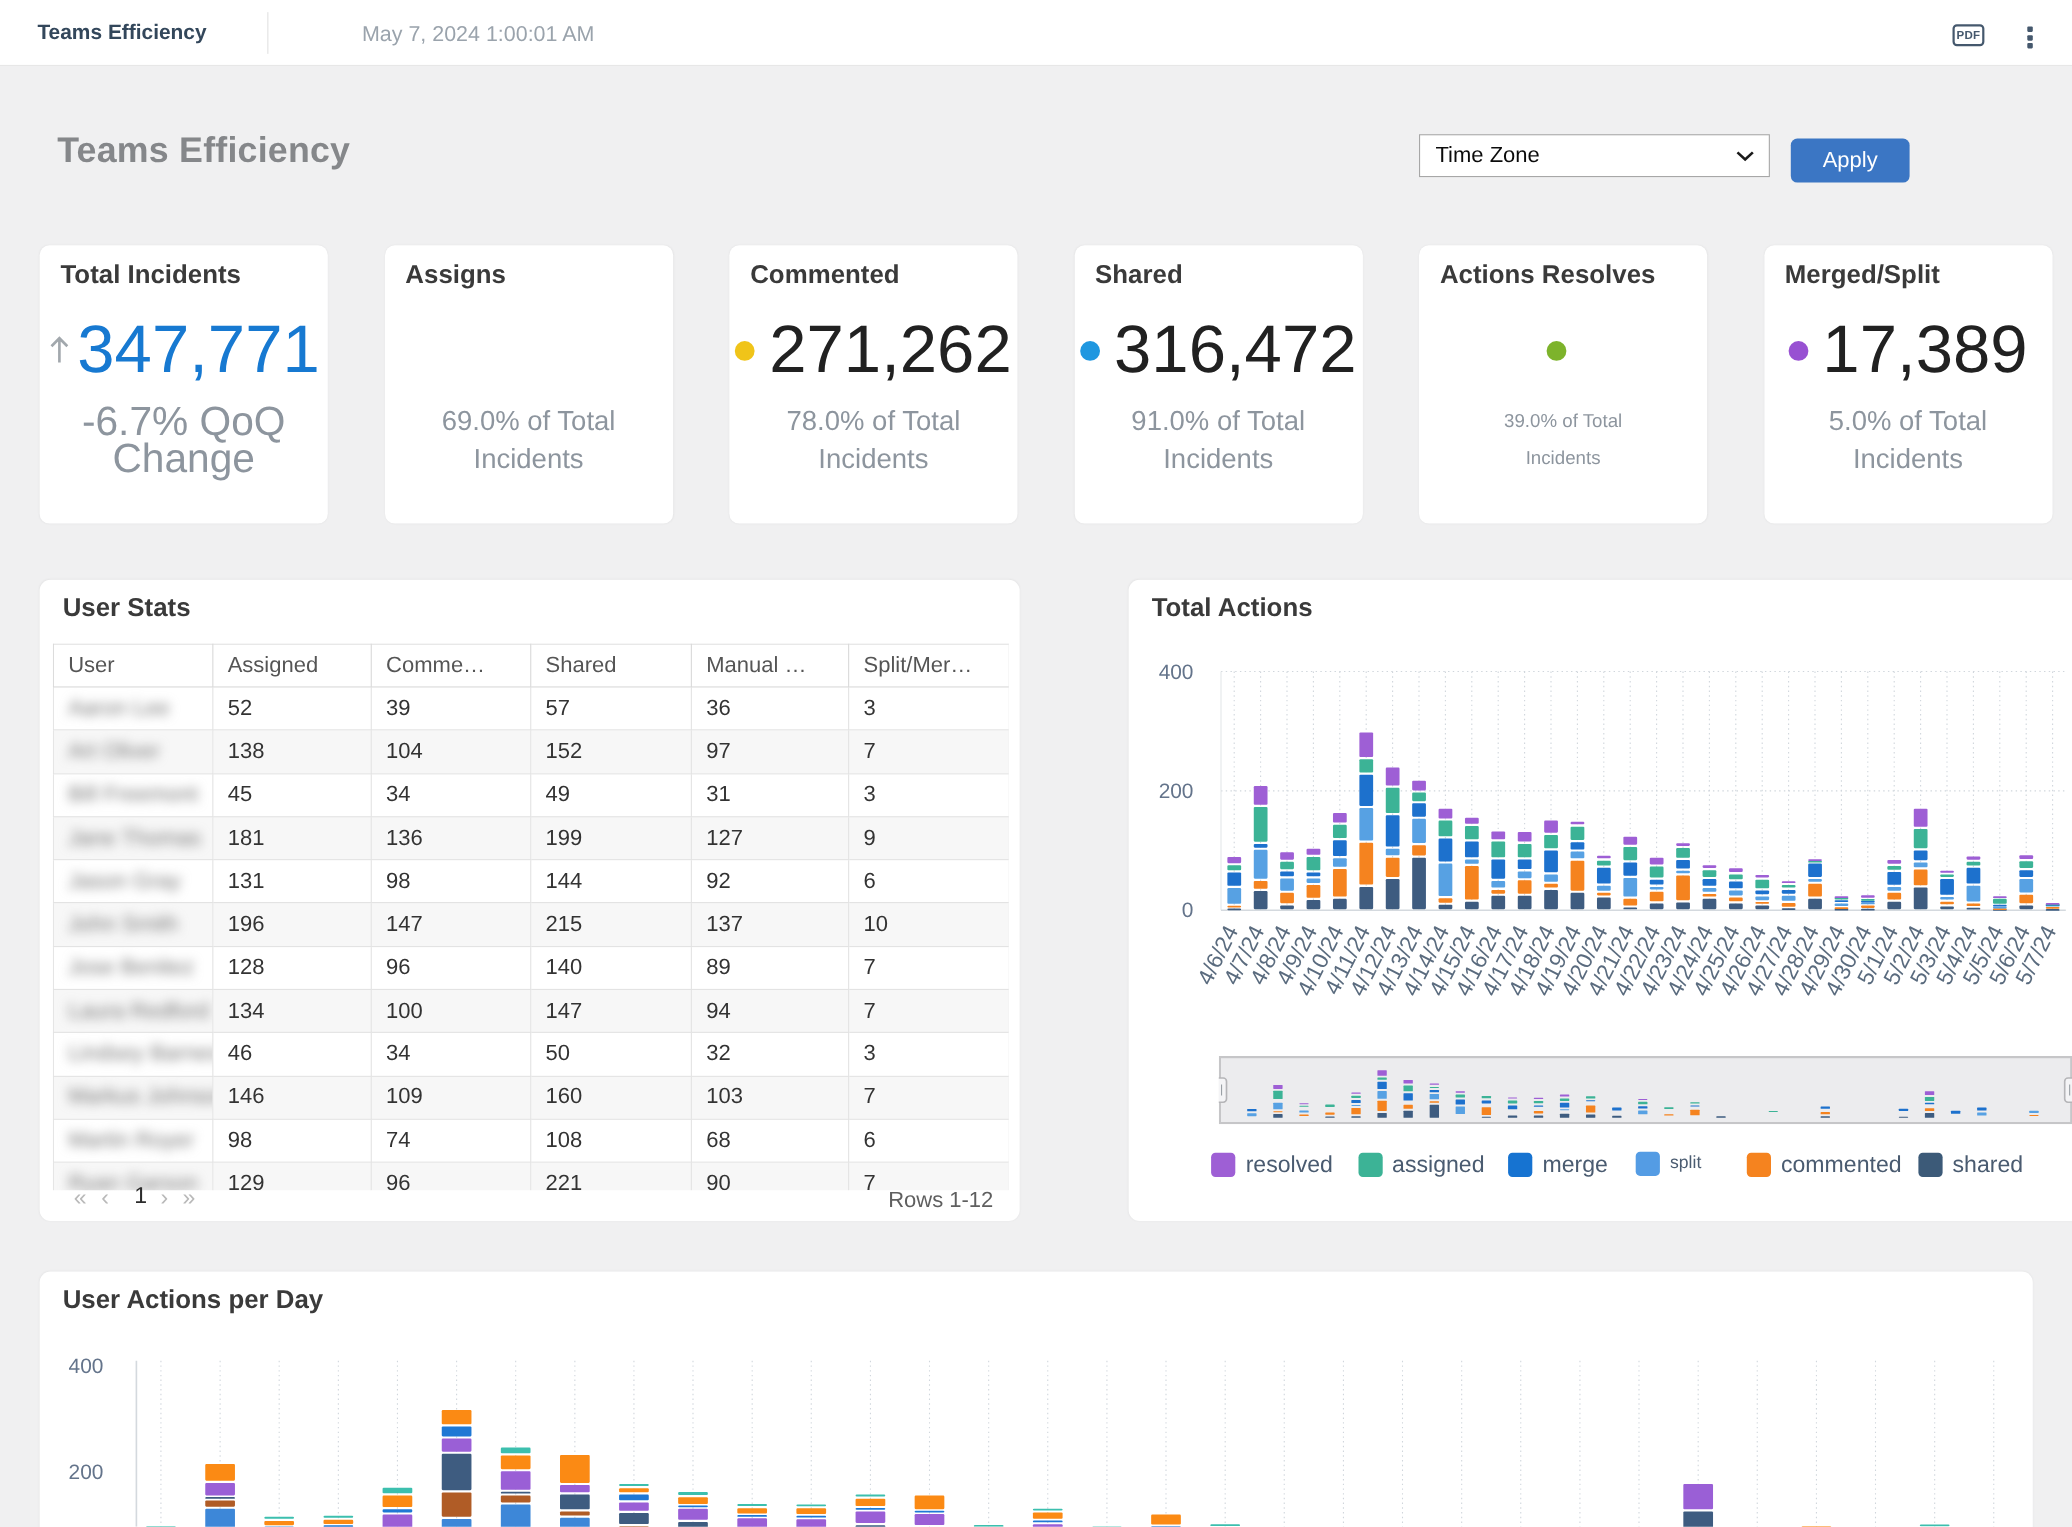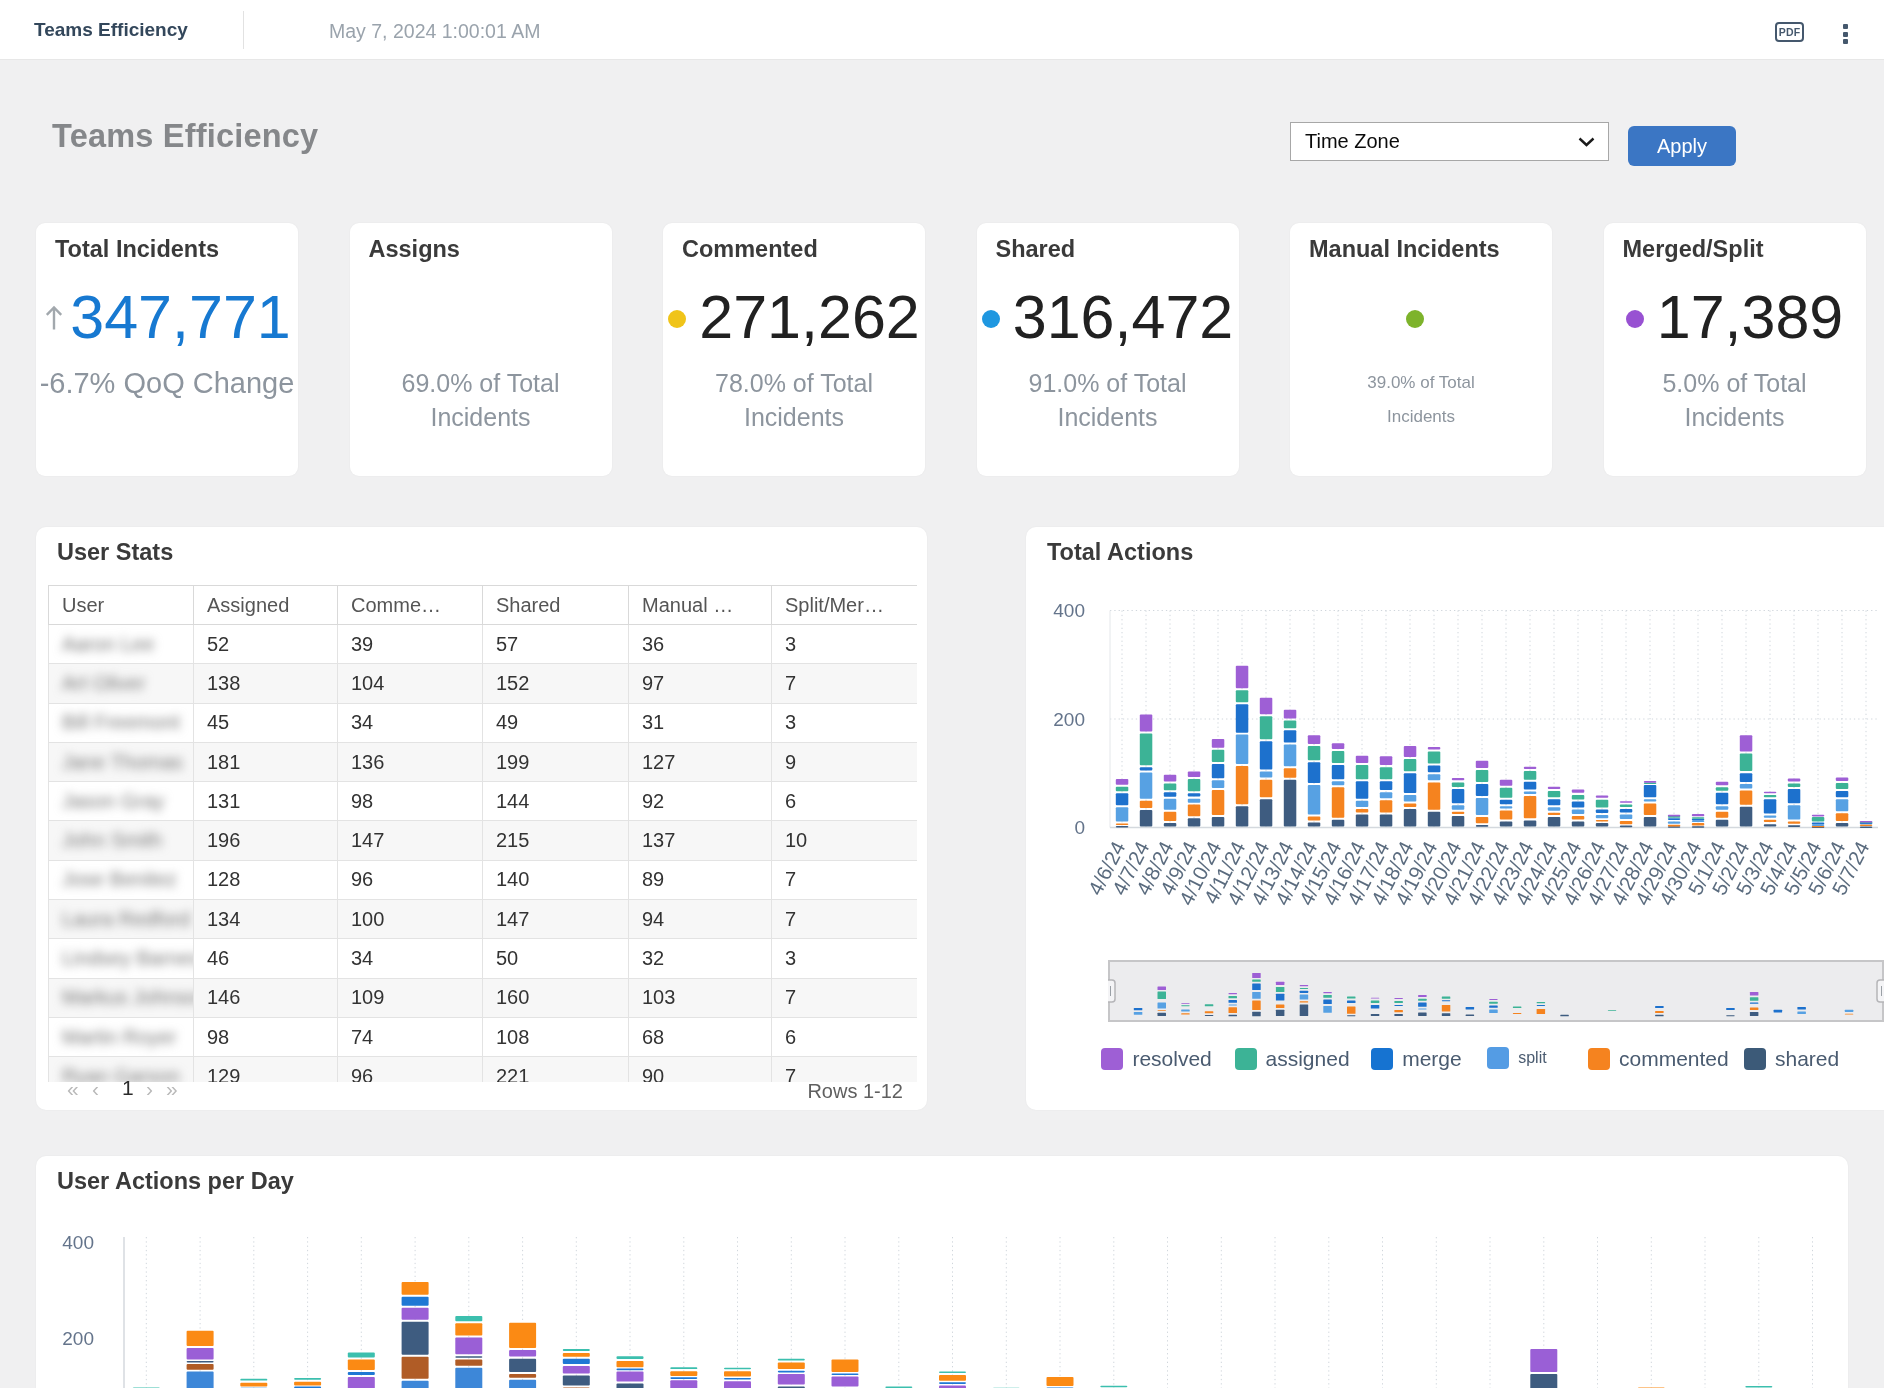--- a/index.html
+++ b/index.html
@@ -46,21 +46,21 @@
     </svg></div>
 <div class="apply">Apply</div>
 <div class="card" style="left:36px;">
   <div class="ctitle">Total Incidents</div>
   <div class="cnum">
       <svg width="22" height="27" viewBox="0 0 22 27" style="margin-right:5px">
         <path d="M11 25.5 L11 3.5 M3.8 10.8 L11 3.5 L18.2 10.8" fill="none" stroke="#a2a8ad" stroke-width="2.4"></path>
       </svg>
       <span style="color:#1779d1">347,771</span>
     </div>
-  <div class="csub" style="font-size:29px">-6.7% QoQ Change</div>
+  <div class="csub" style="font-size:37px">-6.7% QoQ Change</div>
 </div>
 <div class="card" style="left:349.5px;">
   <div class="ctitle">Assigns</div>
   <div class="csub" style="font-size:25px">69.0% of Total<br>Incidents</div>
 </div>
 <div class="card" style="left:663px;">
   <div class="ctitle">Commented</div>
   <div class="cnum">
       <span style="display:inline-block;width:18px;height:18px;border-radius:50%;background:#f0c419;margin-right:13px;margin-top:3px;flex:none;"></span>
       <span style="color:#212121">271,262</span>
@@ -69,21 +69,21 @@
 </div>
 <div class="card" style="left:976.5px;">
   <div class="ctitle">Shared</div>
   <div class="cnum">
       <span style="display:inline-block;width:18px;height:18px;border-radius:50%;background:#1f97e0;margin-right:13px;margin-top:3px;flex:none;"></span>
       <span style="color:#212121">316,472</span>
     </div>
   <div class="csub" style="font-size:25px">91.0% of Total<br>Incidents</div>
 </div>
 <div class="card" style="left:1290px;">
-  <div class="ctitle">Manual Incidents</div>
+  <div class="ctitle">Actions Resolves</div>
   <div class="cnum">
       <span style="display:inline-block;width:18px;height:18px;border-radius:50%;background:#7db32b;margin-right:13px;margin-top:3px;flex:none;"></span>
     </div>
   <div class="csub" style="font-size:17px">39.0% of Total<br>Incidents</div>
 </div>
 <div class="card" style="left:1603.5px;">
   <div class="ctitle">Merged/Split</div>
   <div class="cnum">
       <span style="display:inline-block;width:18px;height:18px;border-radius:50%;background:#9851d2;margin-right:13px;margin-top:3px;flex:none;"></span>
       <span style="color:#212121">17,389</span>

